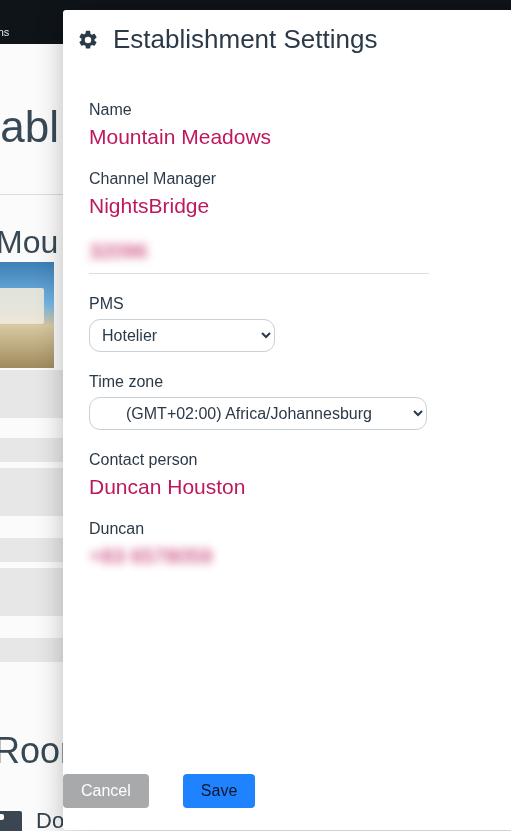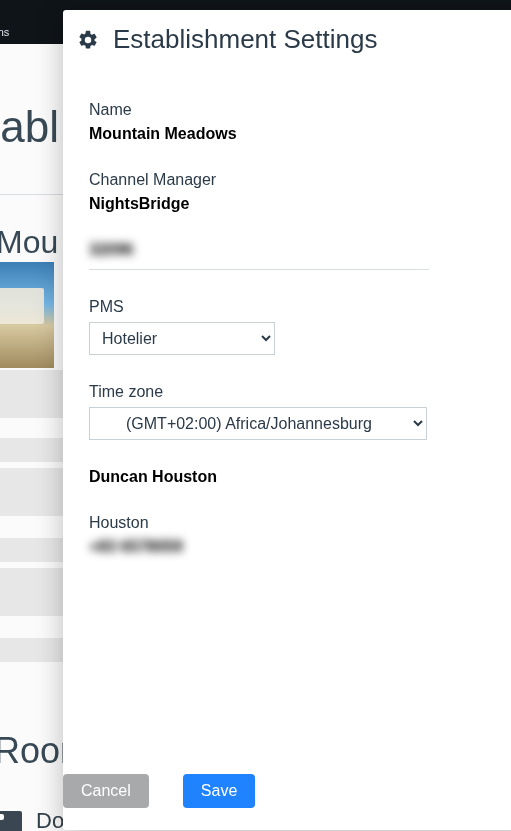--- a/index.html
+++ b/index.html
@@ -57,43 +57,43 @@
     background: #fff; border-radius: 3px; box-shadow: 0 6px 28px rgba(0,0,0,.25);
     display: flex; flex-direction: column;
   }
   .modal-header {
     display: flex; align-items: center; gap: 14px; padding: 14px 14px 10px 14px;
   }
   .modal-title { font-size: 26px; color: #2b3a48; font-weight: 400; }
   .modal-body {
     flex: 1; overflow-y: auto; padding: 8px 26px 0 26px;
   }
-  .field { margin-top: 28px; }
+  .field { margin-top: 21px; }
   .field:first-child { margin-top: 28px; }
   .field-label { font-size: 16px; color: #2b3a48; font-weight: 400; margin-bottom: 6px; }
-  .field-value { font-size: 16px; color: #000000; font-weight: 700; }
+  .field-value { font-size: 21px; color: #be185d; font-weight: 400; }
   .field-underline {
     width: 340px; border-bottom: 1px solid #d9dee2; padding-bottom: 10px;
   }
   .field-select {
     font-size: 16px; color: #2b3a48; padding: 6px 8px; background: #fff;
-    border: 1px solid #c9d0d6; border-radius: 0;
+    border: 1px solid #c9d0d6; border-radius: 11px;
   }
   .select-narrow { width: 186px; }
   .select-wide { width: 338px; padding-left: 32px; }
   .blurred { filter: blur(4px); user-select: none; }
 
   .modal-footer {
     display: flex; gap: 34px; padding: 18px 0 22px 0;
   }
   .btn {
     font-size: 16px; padding: 8px 18px; border-radius: 4px; border: none; cursor: pointer;
   }
   .btn-cancel { background: #a8a9aa; color: #fff; }
-  .btn-save { background: #1f82ff; color: #ffffff; }
+  .btn-save { background: #1f82ff; color: #0f172a; }
 
   .gear-svg { width: 22px; height: 22px; flex: 0 0 22px; }
   .two-gear-svg { color: #cfd8e0; }
   .speech-svg { color: #cfd8e0; }
 </style>
 </head>
 <body>
 
 <div class="bg-topbar">
   <div class="icon1 two-gear-svg">
@@ -174,26 +174,27 @@
     </div>
 
     <div class="field">
       <div class="field-label">Time zone</div>
       <select class="field-select select-wide">
         <option>(GMT+02:00) Africa/Johannesburg</option>
       </select>
     </div>
 
     <div class="field">
+      <div class="field-label">Contact person</div>
       <div class="field-value">Duncan Houston</div>
     </div>
 
 
     <div class="field">
-      <div class="field-label">Houston</div>
+      <div class="field-label">Duncan</div>
       <div class="field-value"><span class="blurred">+83 6578059</span></div>
     </div>
 
   </div>
 
   <div class="modal-footer">
     <button class="btn btn-cancel">Cancel</button>
     <button class="btn btn-save">Save</button>
   </div>
 </div>

